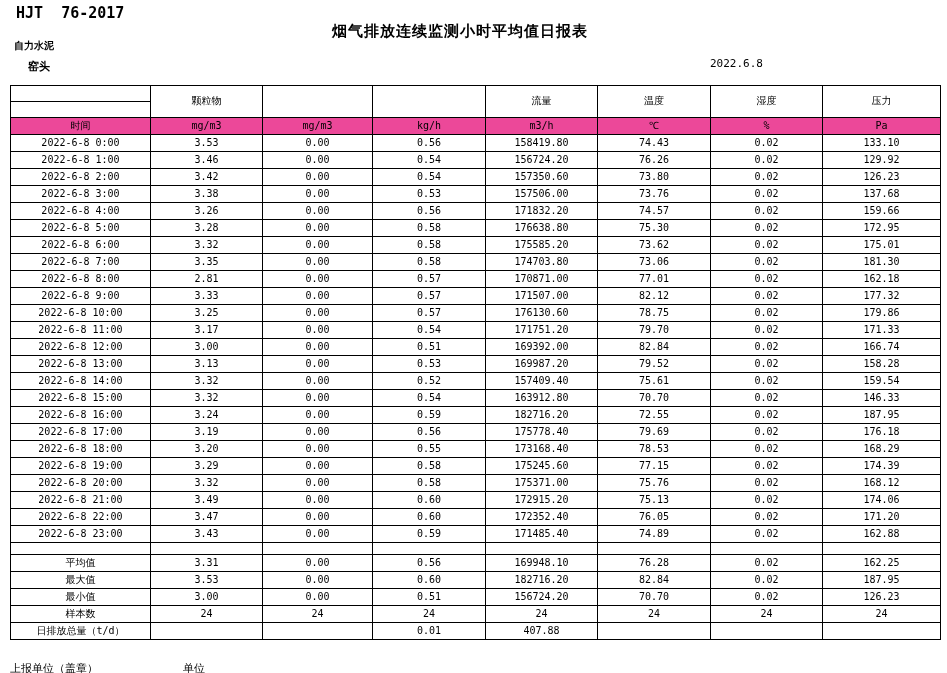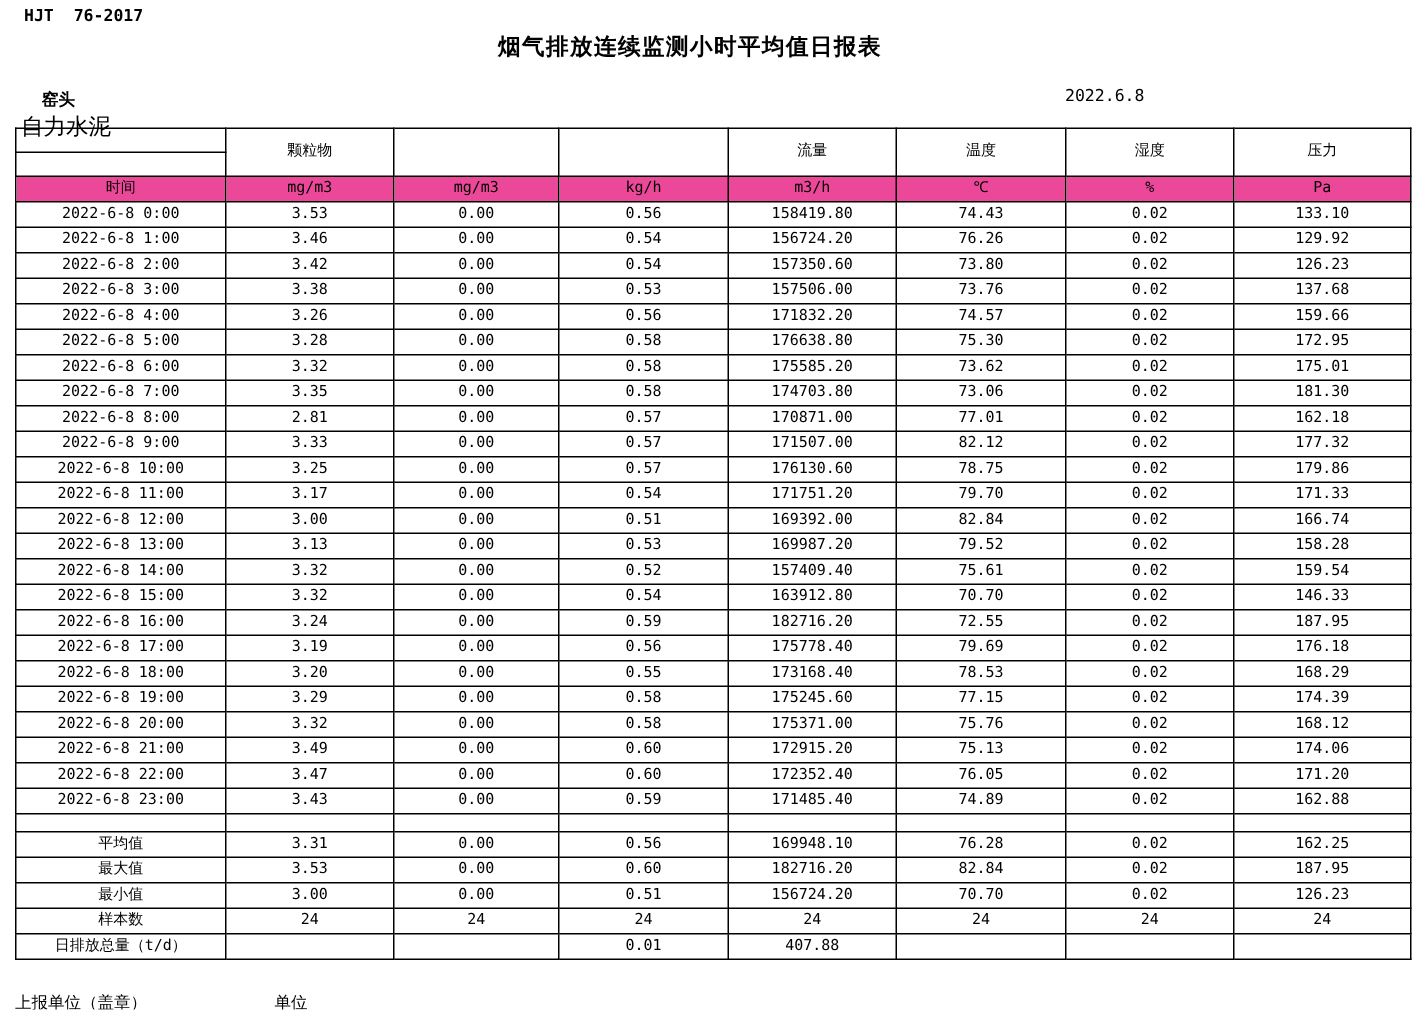--- a/index.html
+++ b/index.html
@@ -2,23 +2,23 @@
 <html><head>
 <meta charset="utf-8">
 <style>
   * { margin:0; padding:0; box-sizing:border-box; }
   html,body { background:#ffffff; }
   body {
     width:947px; height:673px; position:relative;
     font-family:"DejaVu Sans Mono", monospace;
     color:#000000; overflow:hidden;
   }
-  .hdr-std { position:absolute; left:16px; top:4px; font-weight:bold; font-size:11px; white-space:pre; }
+  .hdr-std { position:absolute; left:16px; top:4px; font-weight:bold; font-size:15px; white-space:pre; }
   .hdr-title { position:absolute; left:0; top:22px; width:920px; text-align:center; font-weight:bold; font-size:15px; letter-spacing:1px;font-family:Liberation Serif, serif; }
-  .hdr-company { position:absolute; left:14px; top:39px; font-weight:normal; font-size:15px;margin-top:36px; }
+  .hdr-company { position:absolute; left:14px; top:39px; font-weight:bold; font-size:10px; }
   .hdr-station { position:absolute; left:28px; top:59px; font-weight:bold; font-size:11px; }
   .hdr-date { position:absolute; left:710px; top:57px; font-size:11px; }
 
   table.report {
     position:absolute; left:10px; top:85px; width:930px;
     border-collapse:collapse; table-layout:fixed;
   }
   table.report td {
     border:1px solid #000000;
     font-size:10px; line-height:1;

